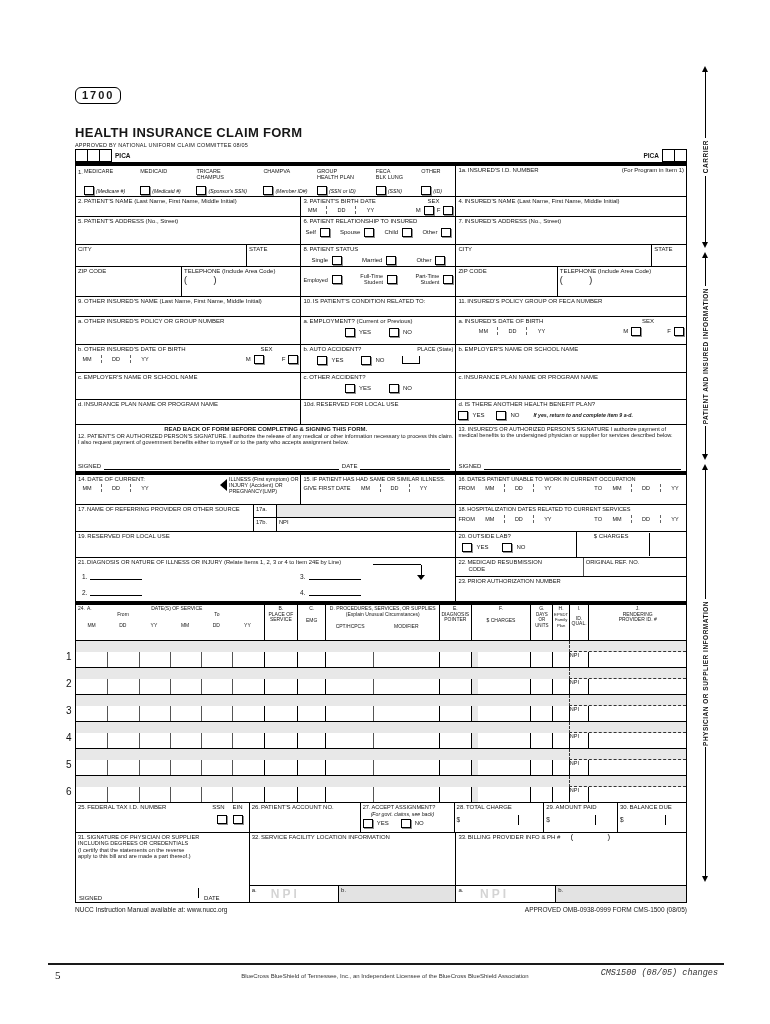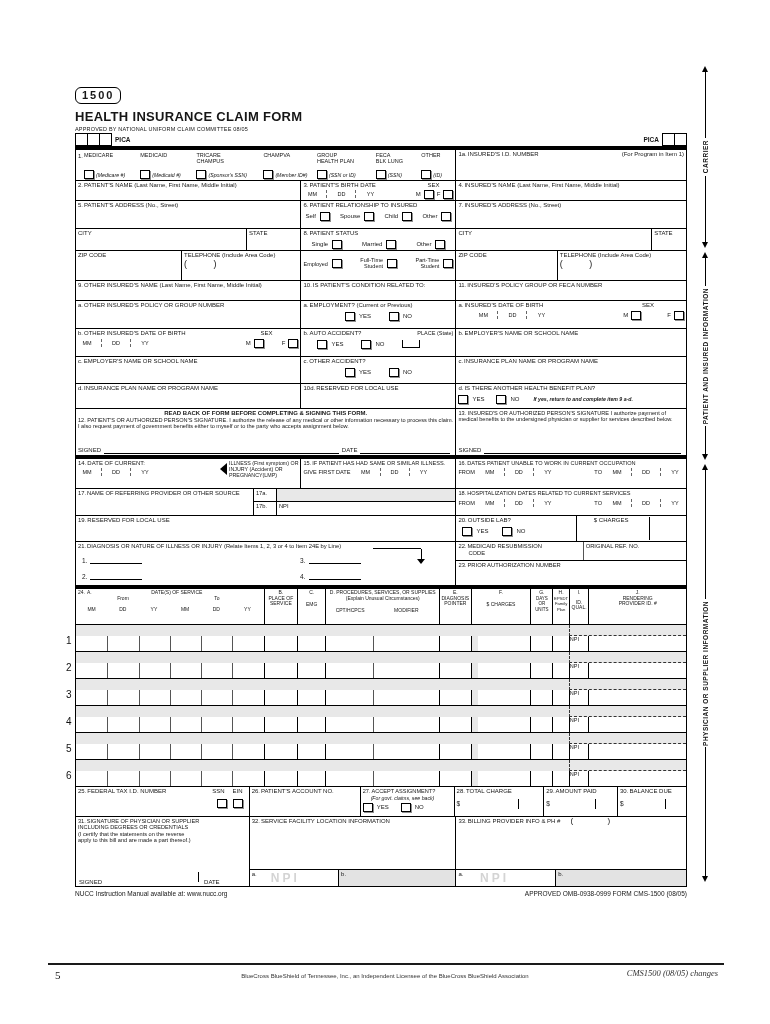--- a/index.html
+++ b/index.html
@@ -2,21 +2,21 @@
 <html><head>
 <meta charset="utf-8">
 <style>
   html,body{margin:0;padding:0;background:#fff;}
   .sheet{position:relative;width:770px;height:1024px;background:#fff;overflow:hidden;
          font-family:"Liberation Sans",sans-serif;color:#161616;}
   .form{position:absolute;left:75px;top:85px;width:612px;}
   
   .logo{display:inline-block;border:1.5px solid #000;border-radius:6px;padding:0 6px;
         font-size:11px;font-weight:bold;letter-spacing:2px;height:15px;line-height:15px;}
-  .title{font-size:13px;font-weight:bold;letter-spacing:.3px;margin-top:5px;}
+  .title{font-size:13px;font-weight:bold;letter-spacing:.3px;margin-top:21px;}
   .approved{font-size:5.5px;margin-top:2px;letter-spacing:.2px;}
   .picarow{display:flex;justify-content:space-between;align-items:flex-end;height:14px;
            font-size:6.5px;font-weight:bold;}
   .pboxes{display:flex;}
   .pcell{width:11px;height:11px;border:1px solid #000;border-left:none;background:#fff;}
   .pcell:first-child{border-left:1px solid #000;}
   .plab{margin:0 3px;}
   .bar{height:4px;background:#000;}
   .fb{border-left:1px solid #000;border-right:1px solid #000;border-bottom:1px solid #000;}
   
@@ -90,21 +90,21 @@
   .diagarrow .stem{position:absolute;right:-1px;top:0;height:10px;border-left:1px solid #000;}
   .diagarrow .head{position:absolute;right:-4px;top:10px;width:0;height:0;
                    border-left:4px solid transparent;border-right:4px solid transparent;border-top:5px solid #000;}
   
   .pageline{position:absolute;left:48px;right:46px;top:963px;border-top:2.5px solid #1a1a1a;}
   .pnum{position:absolute;left:55px;top:969px;font-size:11px;font-family:"Liberation Serif",serif;}
   .pcenter{position:absolute;left:0;right:0;top:973px;text-align:center;}
   .pc1{font-size:6px;color:#333;}
   .pc2{font-size:8px;color:#555;font-family:"Liberation Serif",serif;margin-top:2px;}
   .pright{position:absolute;right:52px;top:968px;font-size:8.5px;font-style:italic;
-          font-family:Liberation Serif, serif;color:#333;}
+          font-family:Liberation Mono, monospace;color:#333;}
   .shade{background:#e8e8e8;}
   .flexline{display:flex;align-items:center;}
   .gap{flex:1;}
 </style>
 </head>
 <body>
 
 <div class="sheet">
 
   <div class="vspan" style="left:698px;top:66px;height:182px;">
@@ -125,21 +125,21 @@
     <div class="au"></div>
       <div class="ln"></div>
     <div class="vtext">PHYSICIAN OR SUPPLIER INFORMATION</div>
     <div class="ln"></div>
       <div class="ad"></div>
   </div>
 
   <div class="form">
 
     <div>
-      <span class="logo">1500</span>
+      <span class="logo">1700</span>
       <div class="title">HEALTH INSURANCE CLAIM FORM</div>
       <div class="approved">APPROVED BY NATIONAL UNIFORM CLAIM COMMITTEE 08/05</div>
     </div>
 
     <div class="picarow">
       <div class="flexline">
         <div class="pboxes">
           <span class="pcell"></span>
           <span class="pcell"></span>
           <span class="pcell"></span>

